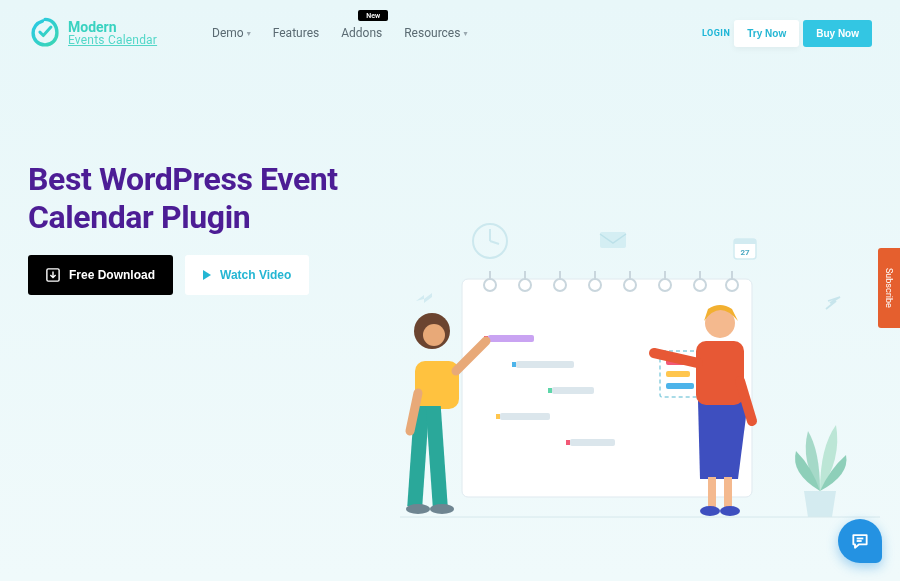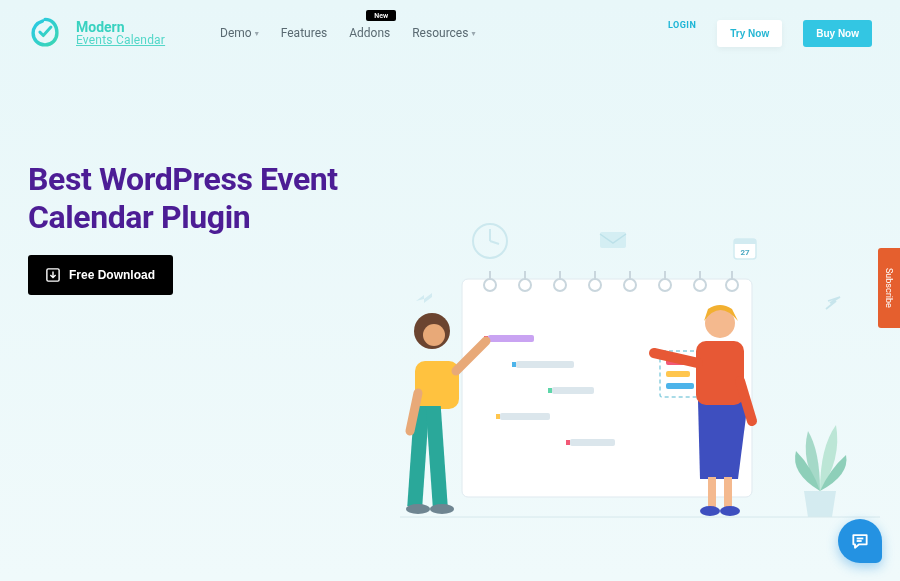--- a/index.html
+++ b/index.html
@@ -12,38 +12,38 @@
   overflow: hidden;
   position: relative;
 }
 .header {
   display: flex;
   align-items: center;
   padding: 16px 28px;
 }
 .logo { display: flex; align-items: center; gap: 6px; }
 .logo-icon { width: 34px; height: 34px; }
-.logo-text { display: flex; flex-direction: column; line-height: 1; margin-left: 8px; }
+.logo-text { display: flex; flex-direction: column; line-height: 1; }
 .logo-main { font-weight: 700; font-size: 14px; color: #39d2c0; }
 .logo-sub { font-size: 12px; color: #39d2c0; opacity: 0.85; letter-spacing: 0.2px; text-decoration: underline; }
 .nav { display: flex; gap: 22px; margin-left: 55px; }
 .nav-item { position: relative; font-size: 12px; color: #5a6a72; cursor: pointer; display: flex; align-items: center; gap: 3px; }
 .chev { font-size: 8px; color: #9aa8af; }
 .badge-new {
   position: absolute;
   top: -16px;
   right: -6px;
   background: #000000;
   color: #fff;
   font-size: 7px;
   padding: 2px 8px 1px;
   border-radius: 2px;
   font-weight: 600;
 }
-.right { margin-left: auto; display: flex; align-items: flex-start; gap: 21px; }
+.right { margin-left: auto; display: flex; align-items: center; gap: 4px; }
 .login { font-size: 9px; color: #1db5d6; font-weight: 700; letter-spacing: 0.5px; cursor: pointer; }
 .btn { font-size: 10px; font-weight: 700; padding: 8px 13px; border-radius: 3px; cursor: pointer; border: none; }
 .btn-try { background: #fff; color: #24b6d3; box-shadow: 0 2px 6px rgba(0,0,0,0.05); }
 .btn-buy { background: #33c6e3; color: #fff; }
 .hero { display: flex; padding: 95px 0 0 28px; position: relative; }
 .hero-left { flex: 0 0 400px; }
 .title {
   font-size: 32px;
   font-weight: 700;
   color: #4c1d95;
@@ -163,20 +163,24 @@
 <section class="hero">
   <div class="hero-left">
     <h1 class="title">Best WordPress Event Calendar Plugin</h1>
     <div class="cta-row">
       <button class="cta cta-download">
         <svg class="dl-icon" viewBox="0 0 16 16" fill="none" stroke="#fff" stroke-width="1.6">
           <rect x="1" y="1" width="14" height="14" rx="1.5"></rect>
           <path d="M8 4 L8 10 M5 8 L8 11 L11 8"></path>
         </svg>
         <span>Free Download</span>
+      </button>
+      <button class="cta cta-video">
+        <span class="play-tri"></span>
+        <span>Watch Video</span>
       </button>
     </div>
   </div>
 
   <svg class="illus" viewBox="0 0 480 400">
 
     <circle cx="90" cy="60" r="17" fill="none" stroke="#cce8ee" stroke-width="2"></circle>
     <line x1="90" y1="60" x2="90" y2="48" stroke="#cce8ee" stroke-width="2"></line>
     <line x1="90" y1="60" x2="99" y2="63" stroke="#cce8ee" stroke-width="2"></line>
     <g transform="translate(200,48)">

